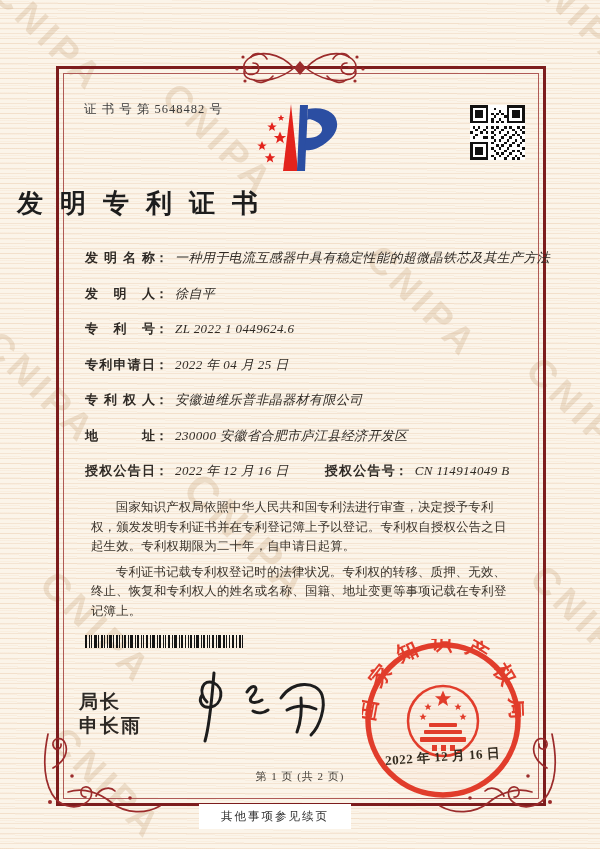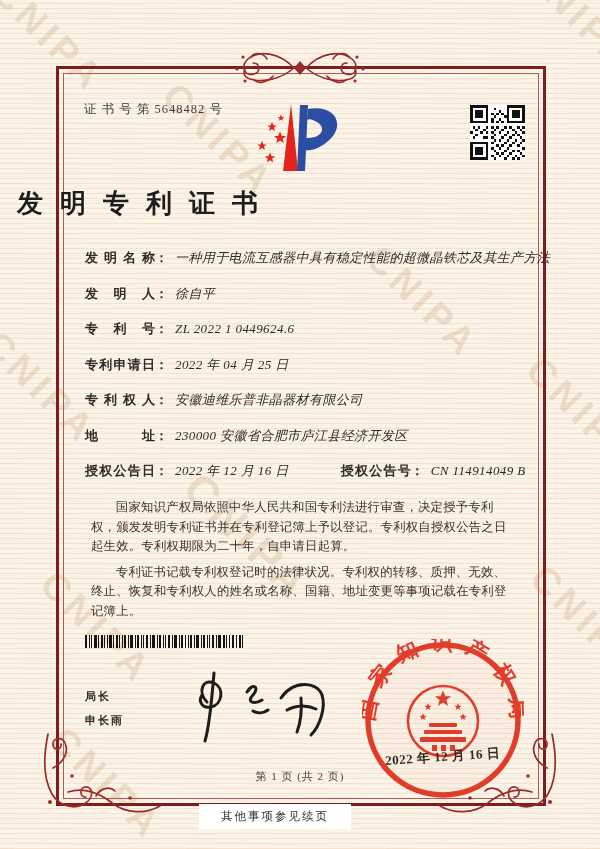--- a/index.html
+++ b/index.html
@@ -26,29 +26,29 @@
   .title{
     left:0;top:186px;width:100%;
     font-size:26px;font-weight:700;color:#1d1d1d;
     letter-spacing:17px;text-indent:17px;
   }
   .fields{left:85px;top:249px;width:436px;font-size:13px;color:#2f2a25;}
   .frow{height:17px;margin-bottom:18.5px;white-space:nowrap;}
   .flabel{display:inline-block;width:70px;text-align:justify;text-align-last:justify;font-weight:600;}
   .fcolon{font-weight:600;margin-right:7px;}
   .fvalue{letter-spacing:.4px;font-style:italic;}
-  .pair2{margin-left:52px;}
+  .pair2{margin-left:36px;}
   .paras{left:85px;top:492px;width:434px;font-size:12.4px;line-height:19.5px;color:#3a332b;}
   .paras p{margin:6px;text-indent:2em;letter-spacing:.2px;}
   .pagenum{left:0;top:769px;width:100%;text-align:center;font-size:11px;color:#45403a;letter-spacing:1px;}
   .footnote{
     left:199px;top:804px;background:#ffffff;padding:5px 22px;
     font-size:11.5px;color:#333;letter-spacing:2px;font-family:Liberation Serif, serif;
   }
-  .bureau{left:85px;font-size:11px;font-weight:700;color:#2d2925;letter-spacing:2px;}
+  .bureau{left:79px;font-size:19px;font-weight:700;color:#2d2925;letter-spacing:2px;}
   .seal-wrap{left:362px;top:639px;width:162px;height:162px;}
   .sig-wrap{left:183px;top:668px;width:148px;height:76px;}
 </style>
 </head>
 <body>
 
 <div class="page">
 
   <span class="wm" style="left:-22px;top:14px">CNIPA</span>
   <span class="wm" style="left:148px;top:118px">CNIPA</span>

